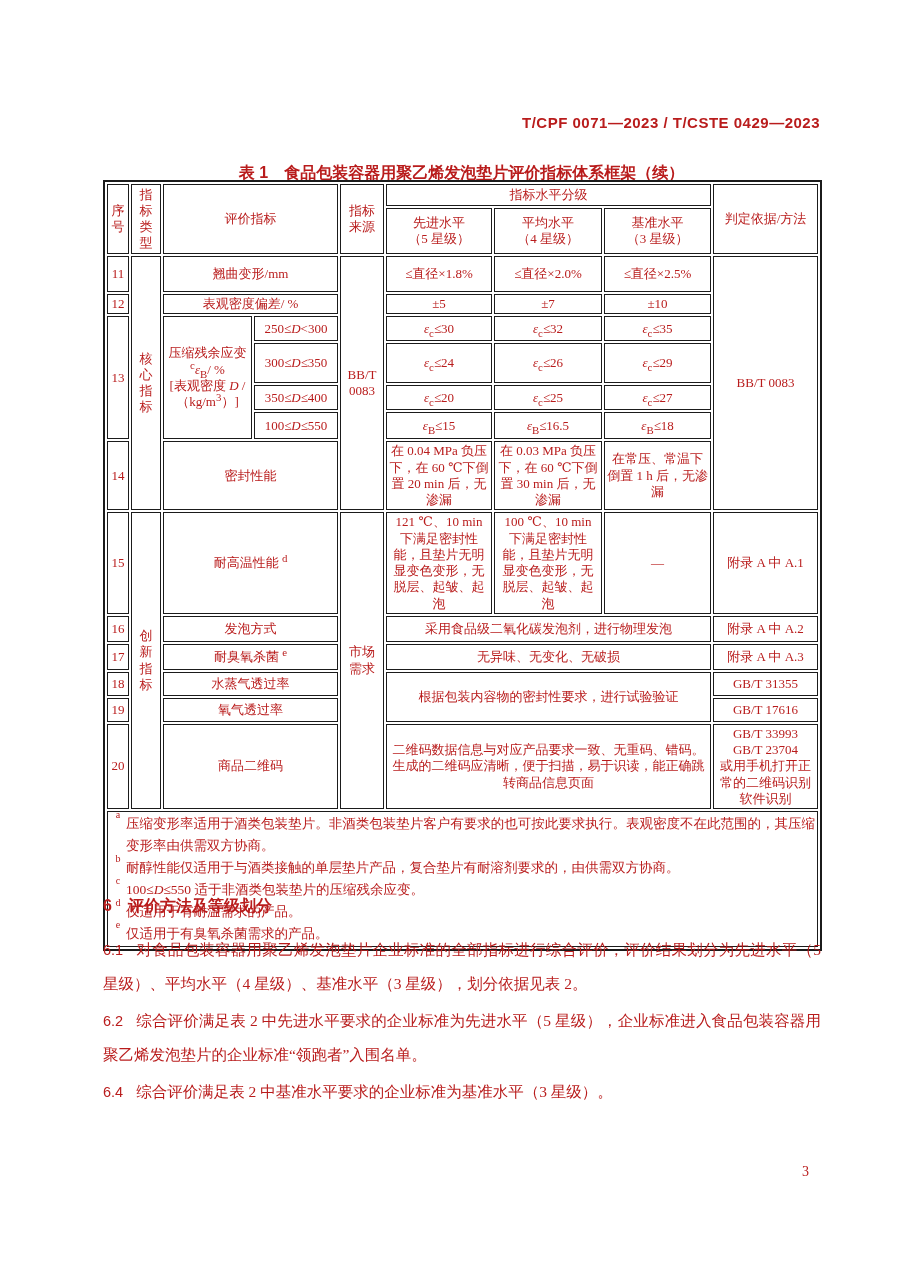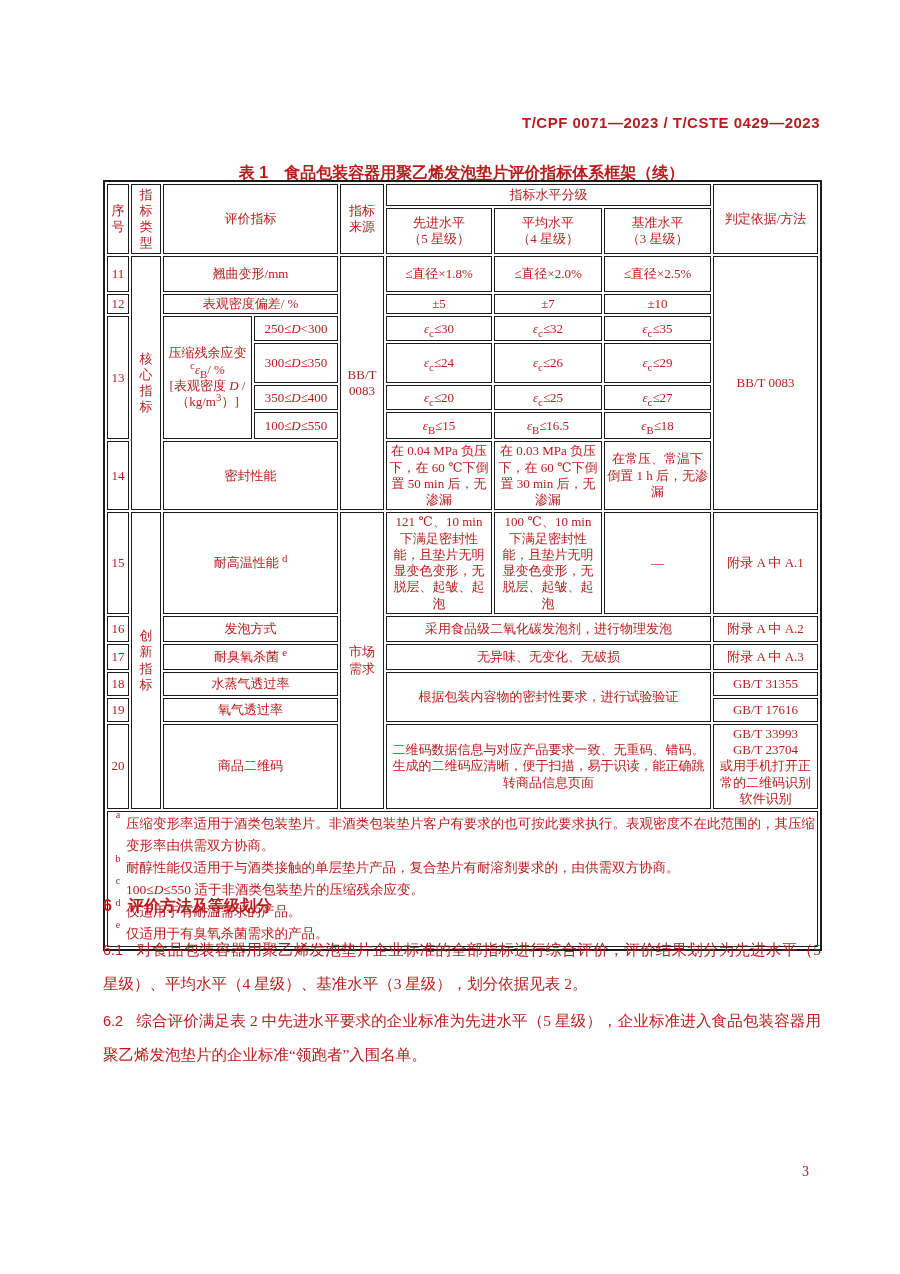--- a/index.html
+++ b/index.html
@@ -151,21 +151,21 @@
       <tr style="height:27px">
         <td>100≤<i>D</i>≤550</td>
         <td><i>ε</i><sub>B</sub>≤15</td>
         <td><i>ε</i><sub>B</sub>≤16.5</td>
         <td><i>ε</i><sub>B</sub>≤18</td>
       </tr>
 
       <tr style="height:62px">
         <td>14</td>
         <td colspan="2">密封性能</td>
-        <td class="just">在 0.04 MPa 负压下，在 60 ℃下倒置 50 min 后，无渗漏</td>
+        <td class="just">在 0.04 MPa 负压下，在 60 ℃下倒置 20 min 后，无渗漏</td>
         <td class="just">在 0.03 MPa 负压下，在 60 ℃下倒置 30 min 后，无渗漏</td>
         <td class="just">在常压、常温下倒置 1 h 后，无渗漏</td>
       </tr>
 
       <tr style="height:82px">
         <td>15</td>
         <td rowspan="6" class="pre">创新
 指标</td>
         <td colspan="2">耐高温性能 <sup>d</sup></td>
         <td rowspan="6" class="pre">市场
@@ -236,17 +236,18 @@
             </div>
         </td>
       </tr>
     </tbody>
   </table>
 
   <div class="section6">
     <p class="sec-heading"><span class="h-no">6</span><span>评价方法及等级划分</span></p>
     <p class="clause"><span class="c-no">6.1</span><span>对食品包装容器用聚乙烯发泡垫片企业标准的全部指标进行综合评价，评价结果划分为先进水平（5 星级）、平均水平（4 星级）、基准水平（3 星级），划分依据见表 2。</span></p>
     <p class="clause"><span class="c-no">6.2</span><span>综合评价满足表 2 中先进水平要求的企业标准为先进水平（5 星级），企业标准进入食品包装容器用聚乙烯发泡垫片的企业标准“领跑者”入围名单。</span></p>
+    <p class="clause"><span class="c-no">6.4</span><span>综合评价满足表 2 中基准水平要求的企业标准为基准水平（3 星级）。</span></p>
   </div>
 
   <div class="page-num">3</div>
 
 </div>
 
 </body></html>

